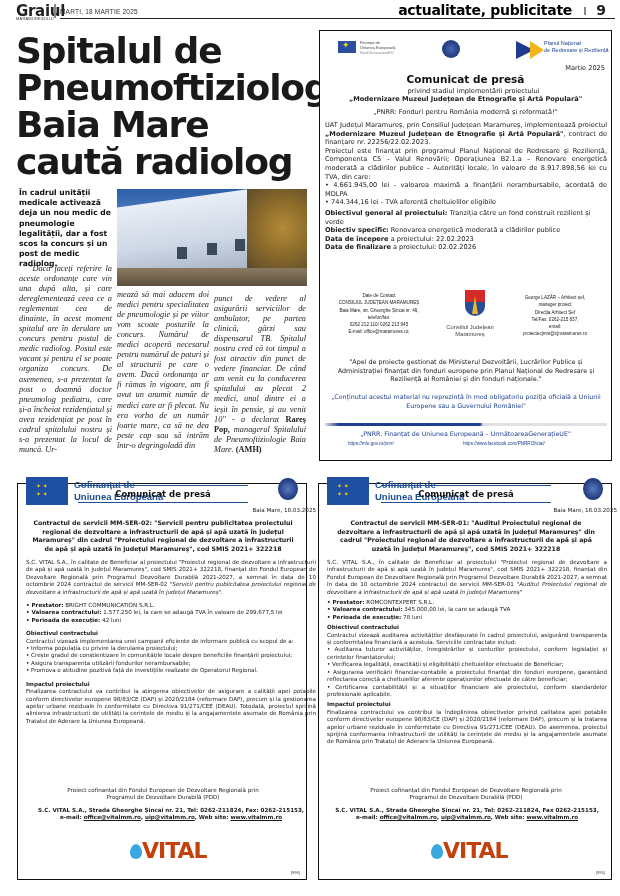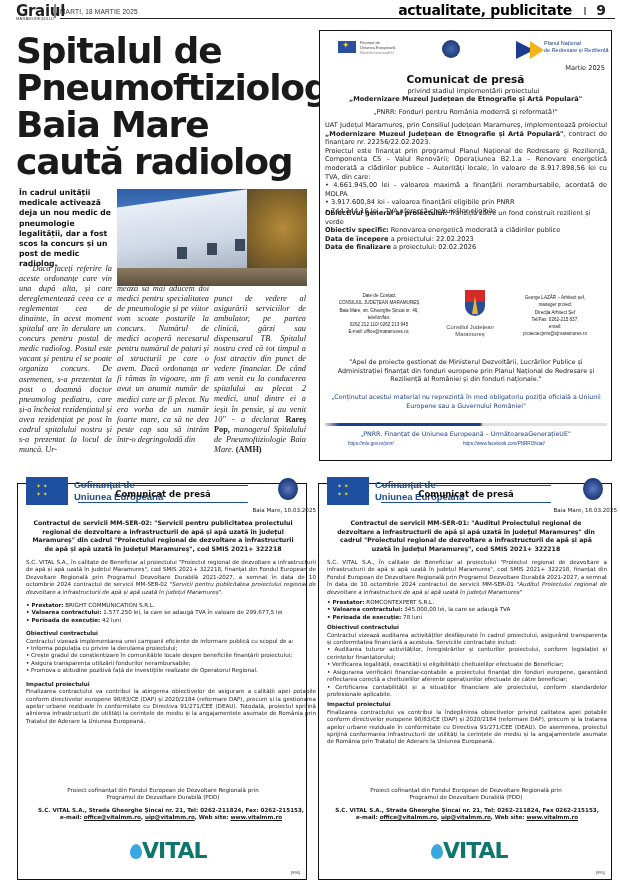--- a/index.html
+++ b/index.html
@@ -44,21 +44,21 @@
 .vital-head{position:absolute;left:0;top:0;height:34px;width:100%}
 .vital-flag{position:absolute;left:8px;top:4px;width:42px;height:28px;background:#1f4fa0}
 .vital-flag::after{content:"✦ ✦\A ✦ ✦";white-space:pre;position:absolute;left:10px;top:5px;font-size:6px;line-height:8px;color:#f5d400}
 .vital-co{position:absolute;left:56px;top:6px;font-family:"Liberation Sans",sans-serif;font-weight:bold;font-size:9.5px;line-height:11.5px;color:#1d4e92}
 .vital-coat{position:absolute;right:8px;top:6px;width:20px;height:22px;border-radius:50%;background:radial-gradient(circle,#5a78c0 0%,#1e3a7a 70%)}
 .cp-title{position:absolute;left:70px;width:170px;border-top:1.2px solid #1d4e92;border-bottom:1.2px solid #1d4e92;font-family:"DejaVu Sans",sans-serif;font-weight:bold;font-size:8.5px;text-align:center;padding:3px 0;color:#111}
 .vtext{position:absolute;left:8px;width:290px;font-family:"DejaVu Sans",sans-serif;font-size:5.6px;line-height:7.4px;color:#1a1a1a}
 .vtext b{font-weight:bold}
 .vtext p{margin-bottom:0}
 .vtext .sp{height:6px}
-.vital-logo{position:absolute;font-family:"DejaVu Sans",sans-serif;font-weight:bold;font-size:22px;color:#0f766e;letter-spacing:-1px}
+.vital-logo{position:absolute;font-family:"DejaVu Sans",sans-serif;font-weight:bold;font-size:22px;color:#c2410c;letter-spacing:-1px}
 .drop{display:inline-block;width:12px;height:15px;background:#3aa8e0;border-radius:50% 50% 50% 50%/60% 60% 40% 40%;transform:translateY(1px)}
 .tag{position:absolute;font-size:4px;color:#333}
 .cj-logo{position:absolute;left:138px;top:0;width:34px;height:40px}
 .cj-shield{position:absolute;left:7px;top:0;width:20px;height:26px;background:linear-gradient(180deg,#d42a2a 0%,#d42a2a 45%,#2a4a9a 45%,#2a4a9a 100%);border-radius:0 0 10px 10px}
 .cj-shield::after{content:"";position:absolute;left:7px;top:6px;width:6px;height:18px;background:#e8b828;clip-path:polygon(50% 0,100% 100%,0 100%)}
 .divider-bar{position:absolute;height:3px;background:linear-gradient(90deg,#ddd 0%,#1d3f8f 5%,#1d3f8f 55%,#e0e0e0 56%,#e0e0e0 100%)}
 </style>
 </head>
 <body>
 
@@ -79,21 +79,21 @@
   <div class="bld"></div>
   <div class="tree"></div>
   <div class="ground"></div>
   <div class="win" style="left:60px;top:58px"></div>
   <div class="win" style="left:90px;top:54px"></div>
   <div class="win" style="left:118px;top:50px"></div>
 </div>
 <div class="col" style="left:19px;top:264px;width:93px">
   <p>"Dacă faceți referire la aceste ordonanțe care vin una după alta, și care dereglementează ceea ce a reglementat cea de dinainte, în acest moment spitalul are în derulare un concurs pentru postul de medic radiolog. Postul este vacant și pentru el se poate organiza concurs. De asemenea, s-a prezentat la post o doamnă doctor pneumolog pediatru, care și-a încheiat rezidențiatul și avea rezidențiat pe post în cadrul spitalului nostru și s-a prezentat la locul de muncă. Ur-</p>
 </div>
-<div class="col" style="left:117px;top:284px;width:92px">
+<div class="col" style="left:117px;top:290px;width:92px">
   <p style="text-indent:0">mează să mai aducem doi medici pentru specialitatea de pneumologie și pe viitor vom scoate posturile la concurs. Numărul de medici acoperă necesarul pentru numărul de paturi și al structurii pe care o avem. Dacă ordonanța ar fi rămas în vigoare, am fi avut un anumit număr de medici care ar fi plecat. Nu era vorba de un număr foarte mare, ca să ne dea peste cap sau să intrăm într-o degringoladă din</p>
 </div>
 <div class="col" style="left:214px;top:294px;width:92px">
   <p style="text-indent:0"><span>punct de vedere al asigurării serviciilor de ambulator, pe partea clinică, gărzi sau dispensarul TB. Spitalul nostru cred că tot timpul a fost atractiv din punct de vedere financiar. De când am venit eu la conducerea spitalului au plecat 2 medici, unul dintre ei a ieșit în pensie, și au venit 10" - a declarat</span> <b>Rareș Pop,</b><span> managerul Spitalului de Pneumoftiziologie Baia Mare.</span> <b>(AMH)</b></p>
 </div>
 
 <div class="box" style="left:319px;top:30px;width:293px;height:431px">
   <div class="pnrr-logos">
     <div class="eu-flag" style="left:8px;top:4px"></div>
     <div class="small-gray" style="position:absolute;left:30px;top:3px;width:50px">
@@ -111,21 +111,20 @@
   </div>
   <div class="cal right" style="position:absolute;right:6px;top:33px">Martie 2025</div>
   <div class="c-title" style="position:absolute;left:0;width:100%;top:42px">Comunicat de presă</div>
   <div class="cal center" style="position:absolute;left:8px;width:100%;top:56px;font-weight:normal">privind stadiul implementării proiectului</div>
   <div class="cal center" style="position:absolute;left:0;width:100%;top:64px;font-weight:bold">„Modernizare Muzeul Județean de Etnografie și Artă Populară"</div>
   <div class="cal center" style="position:absolute;left:0;width:100%;top:77px">„PNRR: Fonduri pentru România modernă și reformată!"</div>
   <div class="cal just" style="position:absolute;left:5px;width:282px;top:90px">
     <p><span>UAT Județul Maramureș, prin Consiliul Județean Maramureș, implementează proiectul </span><b>„Modernizare Muzeul Județean de Etnografie și Artă Populară"</b><span>, contract de finanțare nr. 22256/22.02.2023.</span></p>
     <p>Proiectul este finanțat prin programul Planul Național de Redresare și Reziliență, Componenta C5 – Valul Renovării; Operațiunea B2.1.a – Renovare energetică moderată a clădirilor publice – Autorități locale, în valoare de 8.917.898,56 lei cu TVA, din care:</p>
     <p>• 4.661.945,00 lei - valoarea maximă a finanțării nerambursabile, acordată de MDLPA</p>
-    <p>• 3.917.600,84 lei - valoarea finanțării eligibile prin PNRR</p>
     <p>• 744.344,16 lei - TVA aferentă cheltuielilor eligibile</p>
   </div>
   <div class="cal" style="position:absolute;left:5px;width:282px;top:178px">
     <p><b>Obiectivul general al proiectului:</b><span> Tranziția către un fond construit rezilient și verde</span></p>
     <p><b>Obiectiv specific:</b><span> Renovarea energetică moderată a clădirilor publice</span></p>
     <p><b>Data de începere</b><span> a proiectului: 22.02.2023</span></p>
     <p><b>Data de finalizare</b><span> a proiectului: 02.02.2026</span></p>
   </div>
   <div style="position:absolute;left:0;top:259px;width:100%;height:58px">
     <div class="center" style="position:absolute;left:4px;top:2px;width:110px;font-size:4.6px;line-height:7.3px;color:#222">

